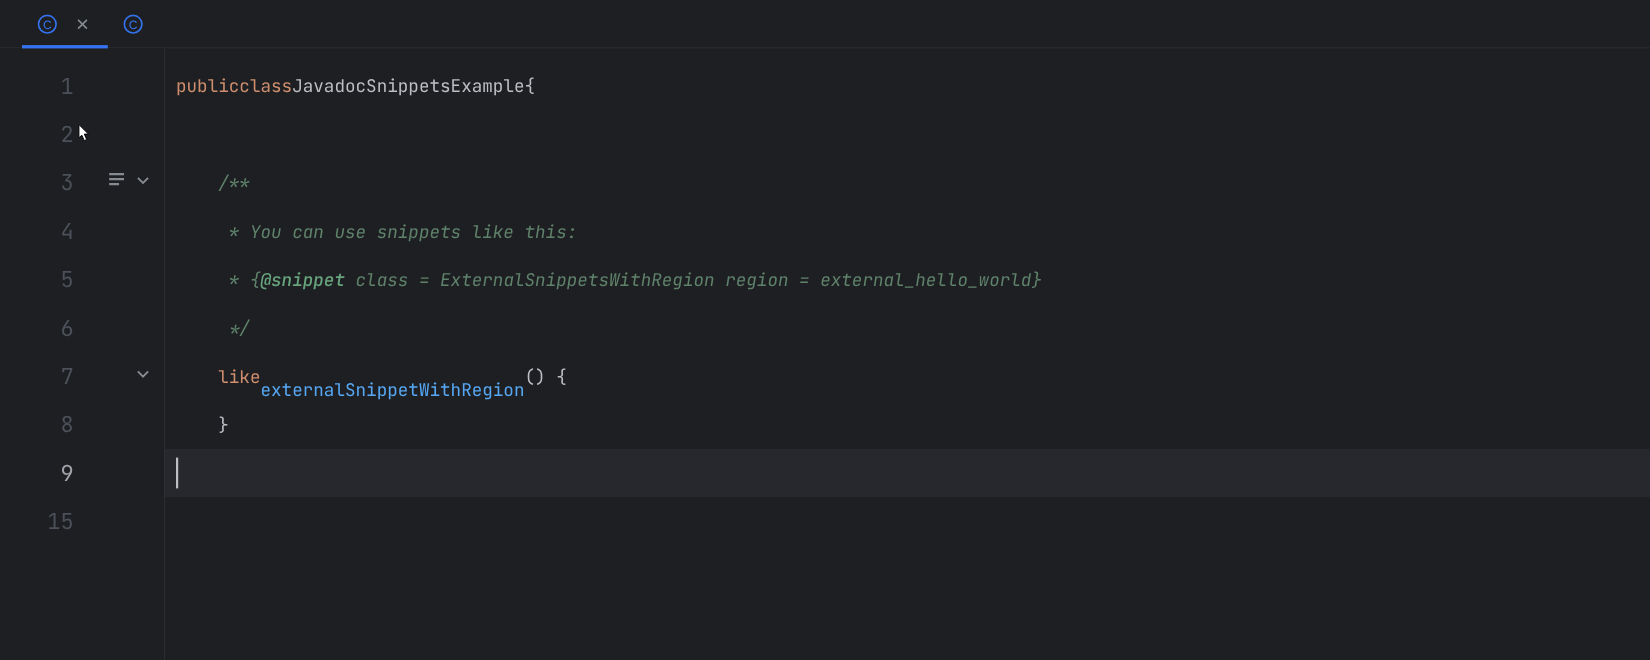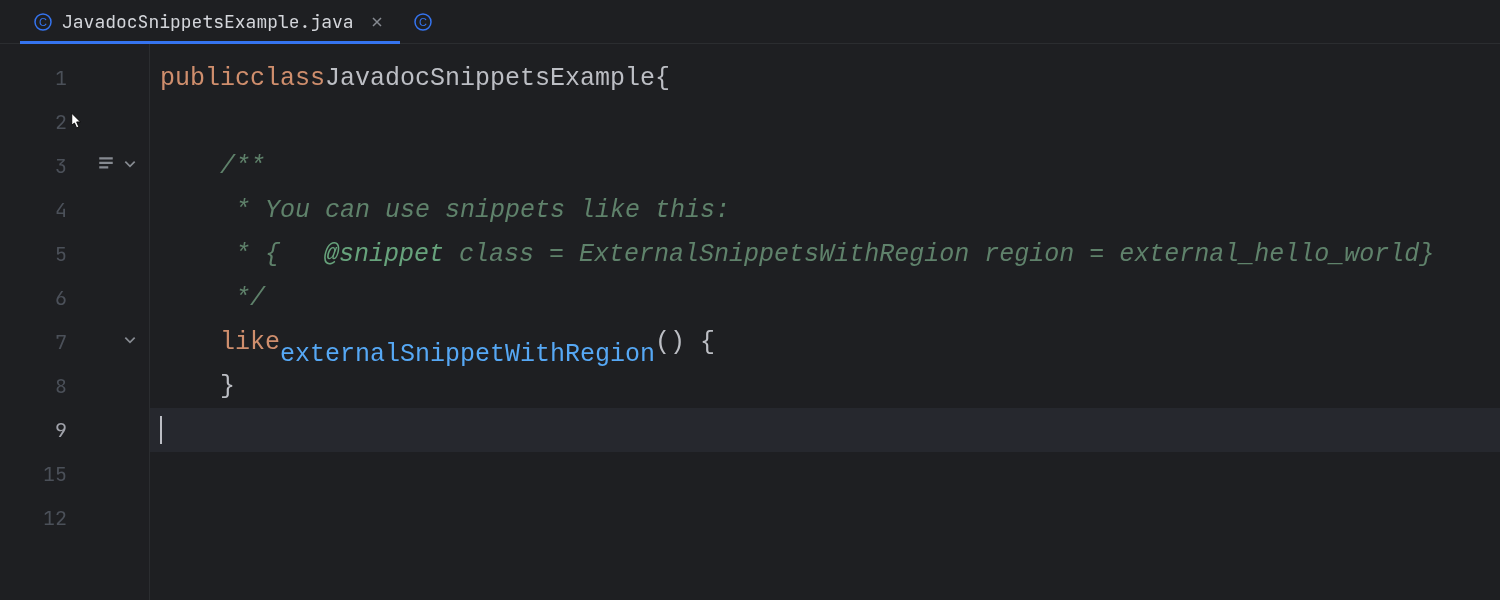--- a/index.html
+++ b/index.html
@@ -104,23 +104,22 @@
       font-size: 14px;
       cursor: pointer;
     }
     .render-icon {
       color: #868a91;
       cursor: pointer;
     }
     .code-area {
       flex: 1;
       padding-top: 12px;
-      font-size: 25px;
+      font-size: 16px;
       position: relative;
-      font-family: Liberation Mono, monospace;
     }
     .code-line {
       height: 44px;
       display: flex;
       align-items: center;
       padding-left: 10px;
       white-space: pre;
     }
     .code-line.highlight {
       background: #26282e;
@@ -128,21 +127,21 @@
     .caret {
       display: inline-block;
       width: 2px;
       height: 28px;
       background: #bcbec4;
       vertical-align: middle;
     }
     .kw { color: #cf8e6d; }
     .cls { color: #bcbec4; text-align: center; }
     .comment { color: #5f826b; font-style: italic; }
-    .doc-tag { color: #67a37c; font-style: italic; font-weight: 500; margin-left: 44px; }
+    .doc-tag { color: #67a37c; font-style: italic; font-weight: 500; }
     .method { color: #56a8f5; margin-top: 24px; }
     .punct { color: #bcbec4; }
     .cursor-hand {
       position: absolute;
       left: 62px;
       top: 110px;
       font-size: 22px;
       z-index: 10;
       pointer-events: none;
     }
@@ -151,21 +150,20 @@
 <body>
 
 <div class="tabs-bar">
   <div class="tab active">
     <span class="tab-icon">
       <svg viewBox="0 0 18 18" width="18" height="18">
         <circle cx="9" cy="9" r="8" fill="none" stroke="#3574f0" stroke-width="1.5"></circle>
         <text x="9" y="13" text-anchor="middle" font-size="11" fill="#3574f0" font-family="sans-serif">C</text>
       </svg>
     </span>
-    <span>JavadocSnippetsExample.java</span>
     <span class="tab-close">
       <svg viewBox="0 0 12 12" width="12" height="12">
         <path d="M2 2 L10 10 M10 2 L2 10" stroke="#868a91" stroke-width="1.5" fill="none"></path>
       </svg>
     </span>
   </div>
   <div class="tab">
     <span class="tab-icon">
       <svg viewBox="0 0 18 18" width="18" height="18">
         <circle cx="9" cy="9" r="8" fill="none" stroke="#3574f0" stroke-width="1.5"></circle>
@@ -227,24 +225,20 @@
       <span class="gutter-icons"></span>
     </div>
     <div class="gutter-line current">
       <span class="gutter-num">9</span>
       <span class="gutter-icons"></span>
     </div>
     <div class="gutter-line">
       <span class="gutter-num">15</span>
       <span class="gutter-icons"></span>
     </div>
-    <div class="gutter-line">
-      <span class="gutter-num">12</span>
-      <span class="gutter-icons"></span>
-    </div>
     <span class="cursor-hand">
       <svg viewBox="0 0 24 24" width="26" height="26">
         <path d="M9 3 v11 l2.5 -2 l2 4.5 l2 -1 l-2 -4.5 l3.5 0 z" fill="#ffffff" stroke="#000000" stroke-width="0.8"></path>
       </svg>
     </span>
   </div>
 
   <div class="code-area">
     <div class="code-line"><span class="kw">public</span> <span class="kw">class</span> <span class="cls">JavadocSnippetsExample</span> <span class="punct">{</span></div>
     <div class="code-line"></div>

